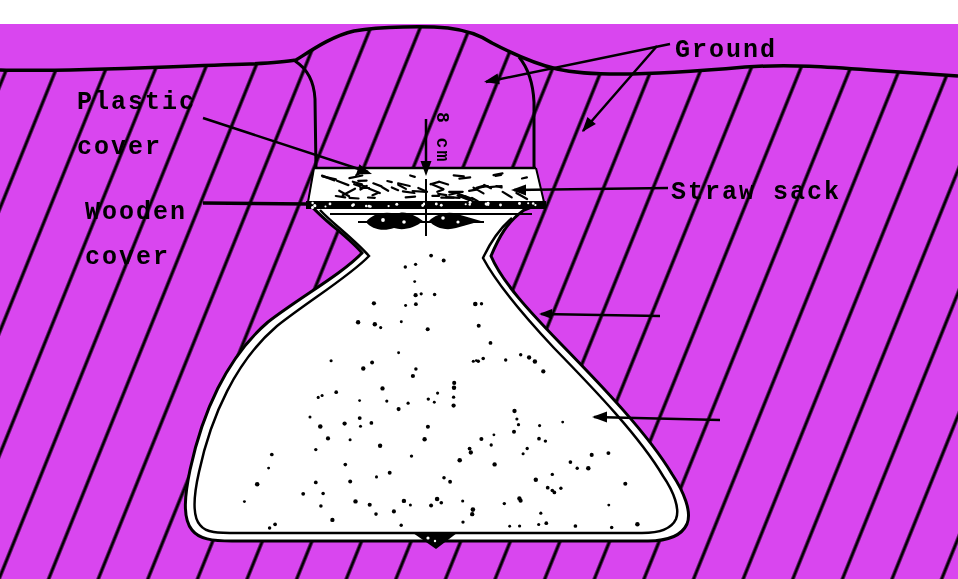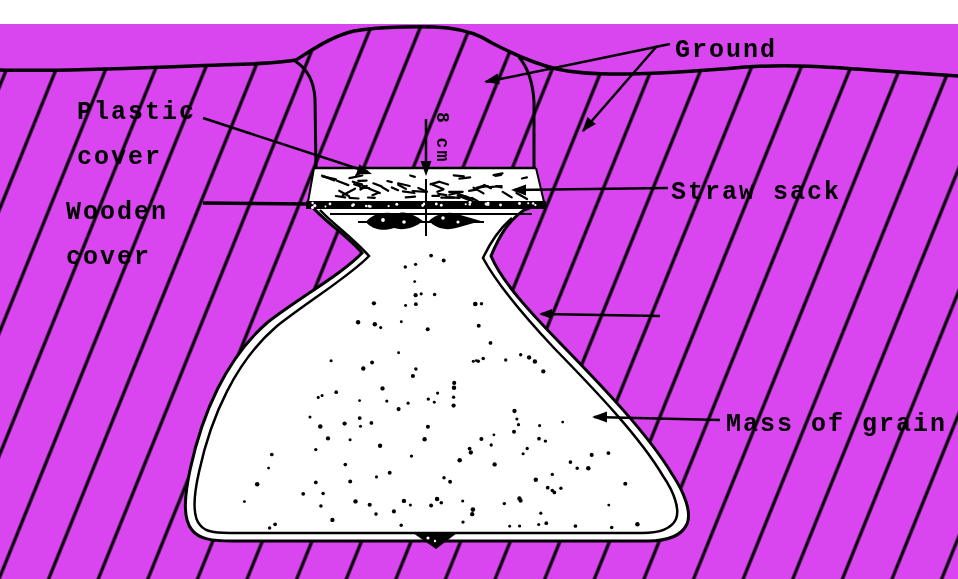--- a/index.html
+++ b/index.html
@@ -368,20 +368,19 @@
           <path d="M0,0 L-13,-5 L-13,5 Z" stroke="none"></path>
         </g>
       <path d="M720,396 L594,393" fill="none" stroke-width="2.5"></path>
       <g transform="translate(592,393) rotate(180)">
           <path d="M0,0 L-15,-5.5 L-15,5.5 Z" stroke="none"></path>
         </g>
     </g>
   </svg>
 
   <div class="lbl" style="left:675px;top:4px;">Ground</div>
-  <div class="lbl" style="left:77px;top:66px;">Plastic
+  <div class="lbl" style="left:77px;top:56px;">Plastic
 cover</div>
-  <div class="lbl" style="left:66px;top:166px;">Wooden
+  <div class="lbl" style="left:85px;top:166px;">Wooden
 cover</div>
   <div class="lbl" style="left:671px;top:146px;">Straw sack</div>
-  <div class="lbl" style="left:726px;top:378px;">Mass of grain</div>
   <div class="lbl dim" style="left:452px;top:88px;">8 cm</div>
 </div>
 
 </body></html>

